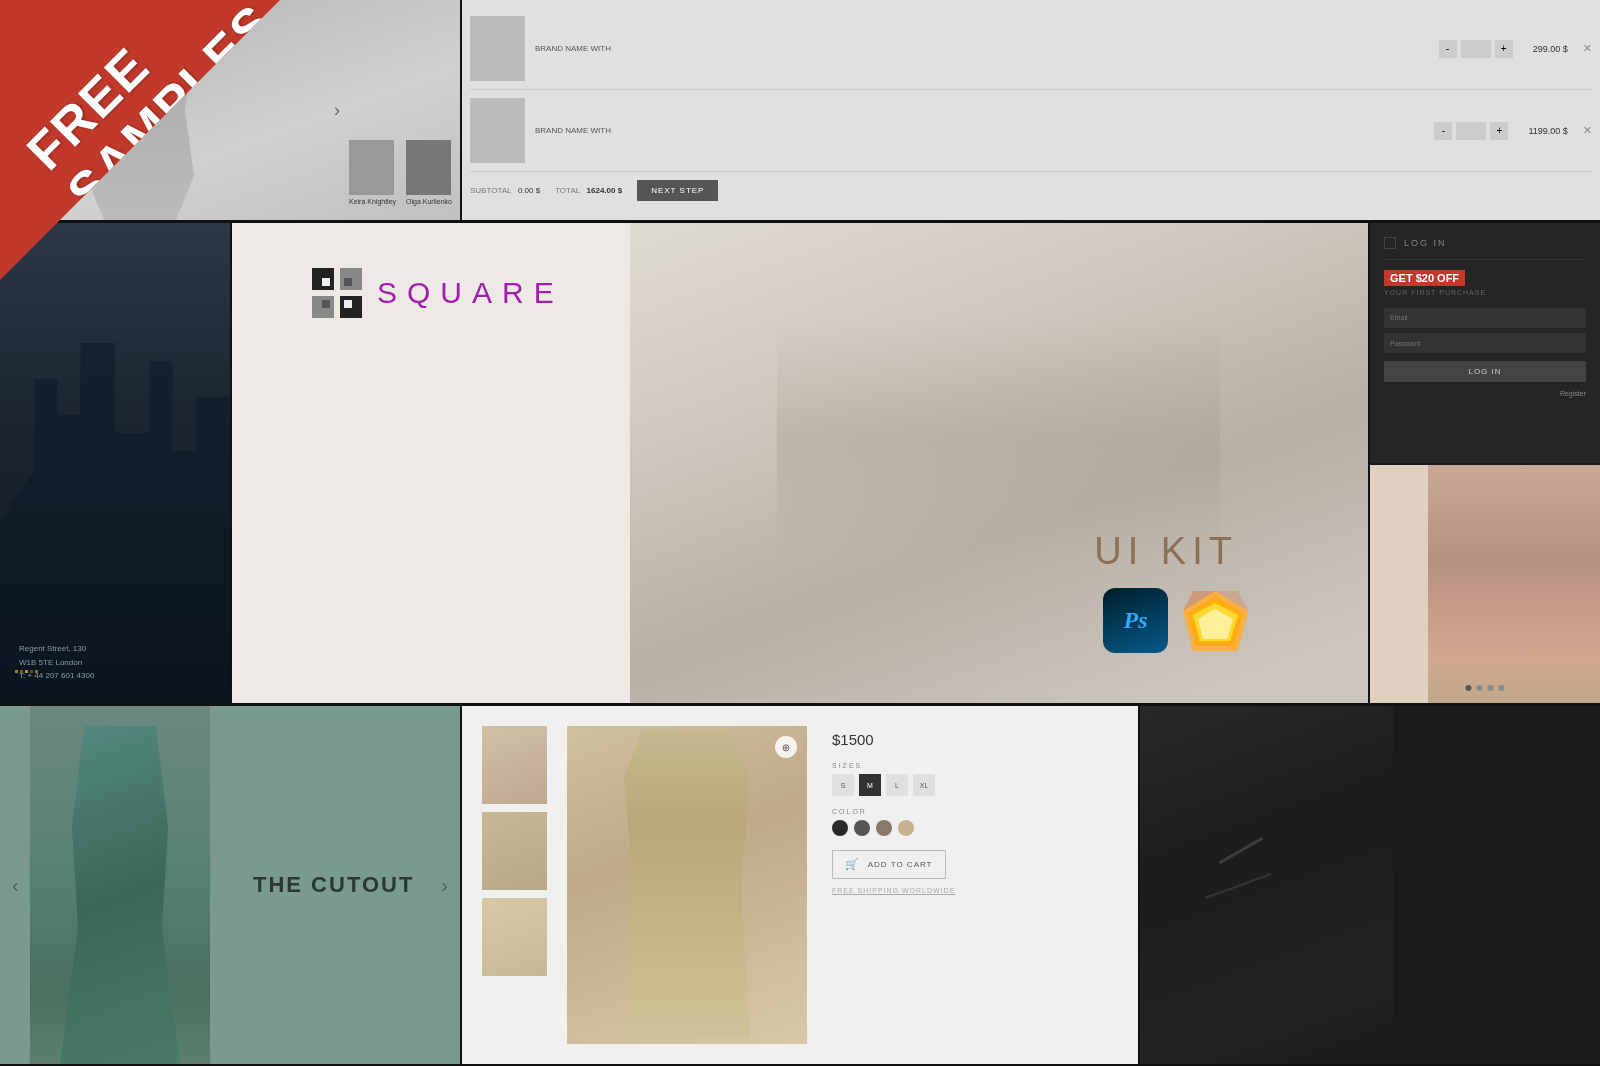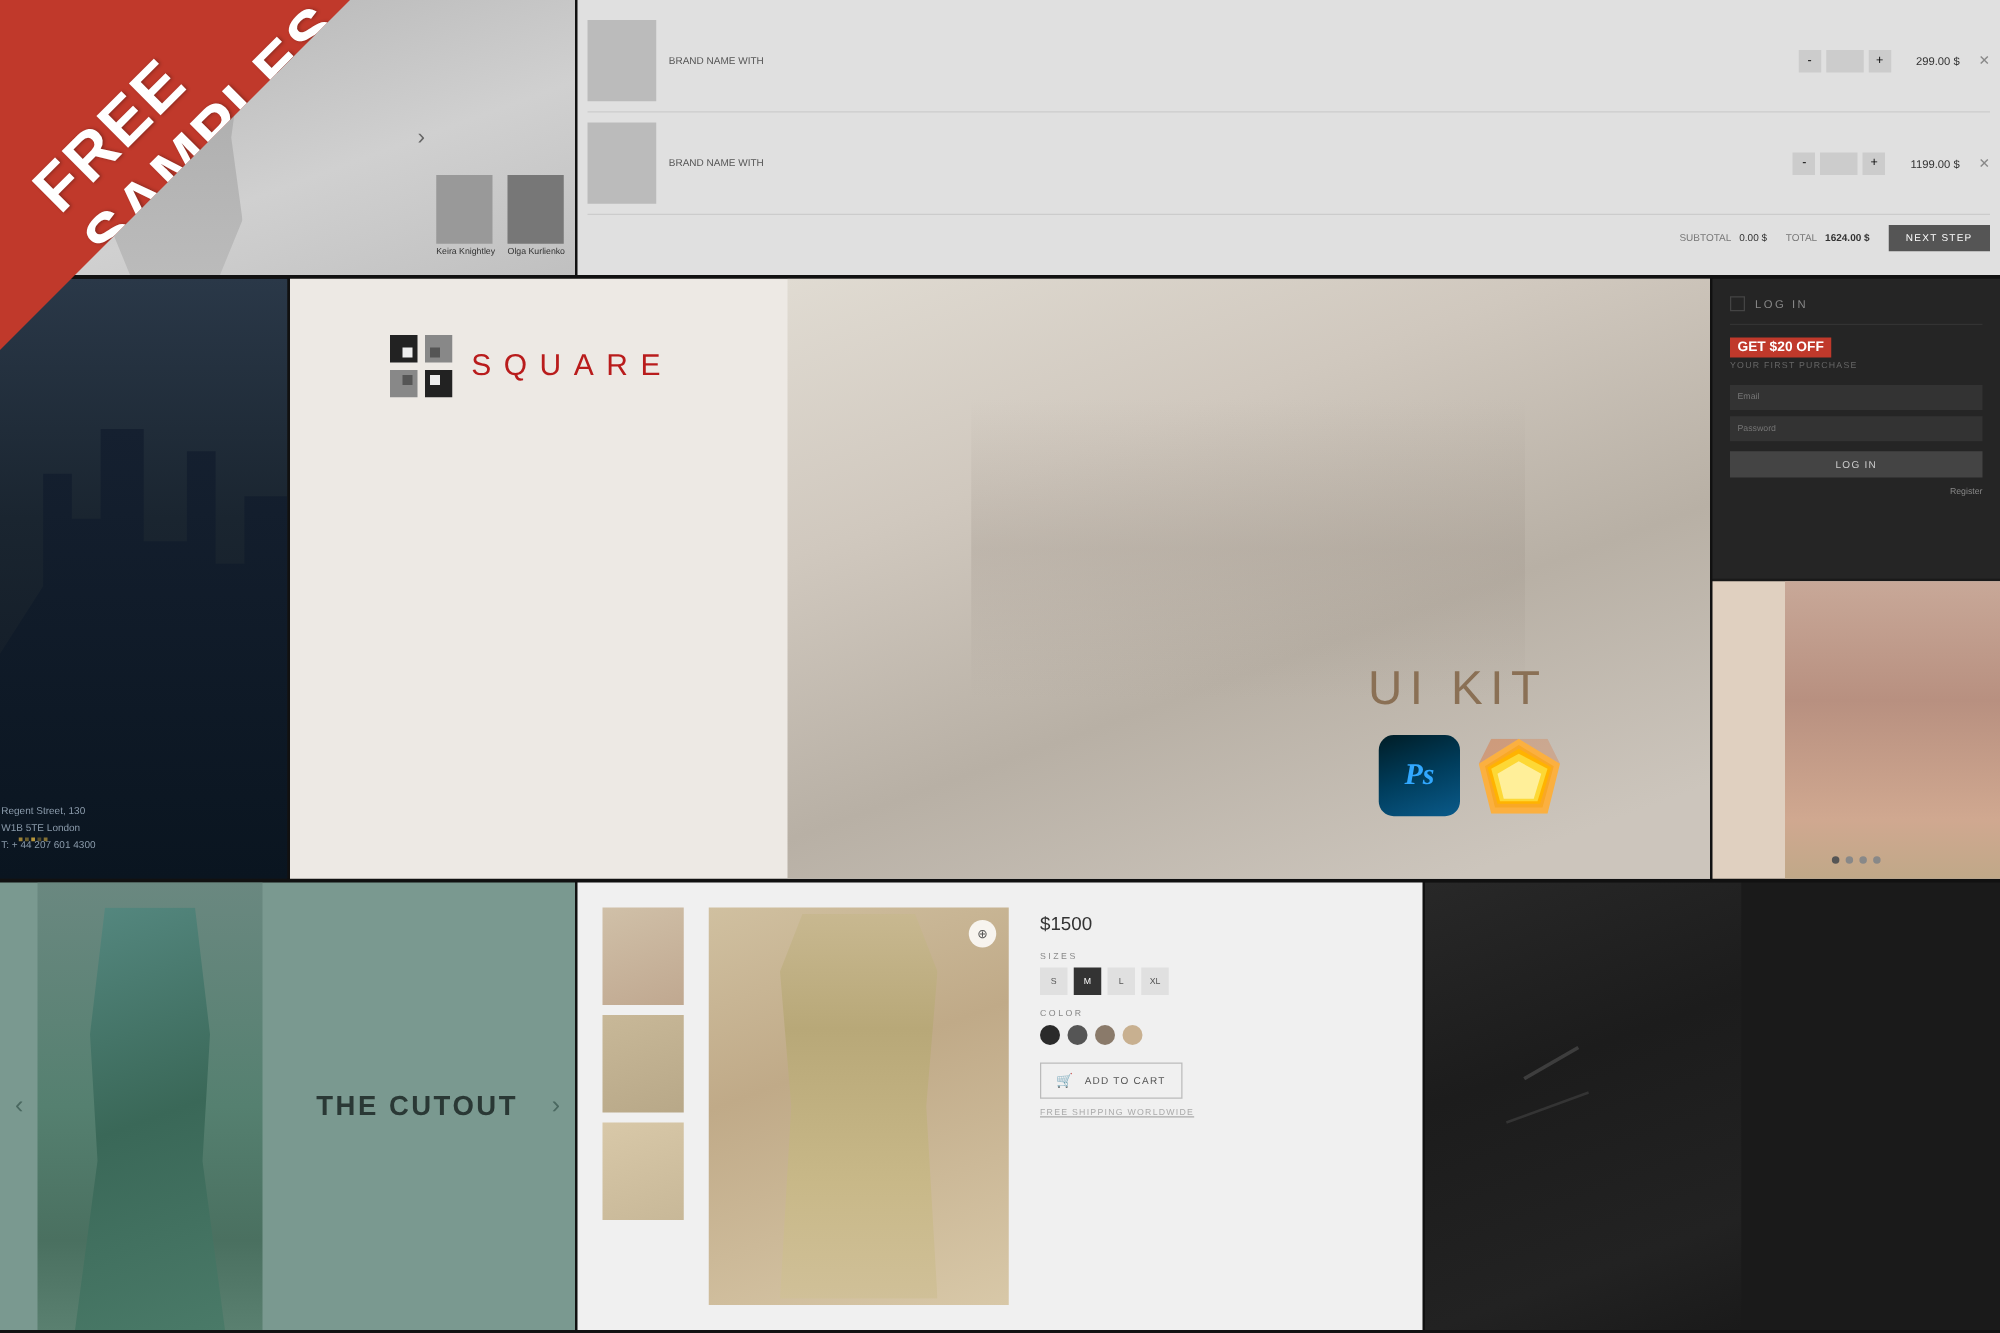--- a/index.html
+++ b/index.html
@@ -100,21 +100,21 @@
         <div style="flex: 1; font-size: 8px; color: #555;">BRAND NAME WITH</div>
         <div style="display: flex; align-items: center; gap: 4px;">
           <div style="width: 18px; height: 18px; background: #ccc; display: flex; align-items: center; justify-content: center; font-size: 10px;">-</div>
           <div style="width: 30px; height: 18px; background: #ccc;"></div>
           <div style="width: 18px; height: 18px; background: #ccc; display: flex; align-items: center; justify-content: center; font-size: 10px;">+</div>
         </div>
         <div style="font-size: 9px; color: #333; margin-left: 10px;">1199.00 $</div>
         <div style="font-size: 11px; color: #888; margin-left: 5px; cursor: pointer;">✕</div>
       </div>
 
-      <div style="display: flex; justify-content: flex-end; align-items: center; margin-top: 8px; gap: 15px;">
+      <div style="display: flex; align-items: center; margin-top: 8px; gap: 15px;">
         <div style="font-size: 8px; color: #777;">SUBTOTAL &nbsp; <span style="color: #333;">0.00 $</span></div>
         <div style="font-size: 8px; color: #777;">TOTAL &nbsp; <span style="color: #333; font-weight: bold;">1624.00 $</span></div>
         <div style="background: #555; color: white; padding: 6px 14px; font-size: 8px; letter-spacing: 1px; cursor: pointer;">NEXT STEP</div>
       </div>
     </div>
 
 
   </div>
 
   <div style="height: 3px; background: #111;"></div>
@@ -134,21 +134,21 @@
           <div style="display: flex; flex-wrap: wrap; gap: 2px; justify-content: flex-start;">
             <div style="width: 3px; height: 3px; background: #ffcc44; opacity: 0.6;"></div>
             <div style="width: 3px; height: 3px; background: #ffcc44; opacity: 0.4;"></div>
             <div style="width: 3px; height: 3px; background: #ffcc44; opacity: 0.7;"></div>
             <div style="width: 3px; height: 3px; background: #ffcc44; opacity: 0.3;"></div>
             <div style="width: 3px; height: 3px; background: #ffcc44; opacity: 0.5;"></div>
           </div>
         </div>
       </div>
 
-      <div style="position: absolute; bottom: 20px; left: 1px; font-size: 8px; color: #8a9aaa; line-height: 1.7;">
+      <div style="position: absolute; bottom: 20px; left: 19px; font-size: 8px; color: #8a9aaa; line-height: 1.7;">
         <div>Regent Street, 130</div>
         <div>W1B 5TE London</div>
         <div>T: + 44 207 601 4300</div>
       </div>
     </div>
 
     <div style="flex: 1; background: #ede9e4; position: relative; overflow: hidden;">
 
       <div style="position: absolute; right: 0; top: 0; width: 65%; height: 100%;
                   background: linear-gradient(160deg, #e0dbd2 0%, #d0c8be 30%, #b8b0a5 60%, #ccc5bc 90%);">
@@ -163,21 +163,21 @@
         <svg width="50" height="50" viewBox="0 0 50 50">
           <rect x="0" y="0" width="22" height="22" fill="#222"></rect>
           <rect x="0" y="28" width="22" height="22" fill="#888"></rect>
           <rect x="28" y="0" width="22" height="22" fill="#888"></rect>
           <rect x="28" y="28" width="22" height="22" fill="#222"></rect>
           <rect x="10" y="10" width="8" height="8" fill="#eee"></rect>
           <rect x="32" y="10" width="8" height="8" fill="#555"></rect>
           <rect x="10" y="32" width="8" height="8" fill="#555"></rect>
           <rect x="32" y="32" width="8" height="8" fill="#eee"></rect>
         </svg>
-        <div style="font-size: 24px; font-weight: 300; letter-spacing: 10px; color: #b91c1c; font-family: 'Arial', sans-serif;">SQUARE</div>
+        <div style="font-size: 30px; font-weight: 300; letter-spacing: 10px; color: #a21caf; font-family: 'Arial', sans-serif;">SQUARE</div>
       </div>
 
       <div style="position: absolute; bottom: 130px; right: 130px; font-size: 38px; font-weight: 300;
                   color: #8a7055; letter-spacing: 6px; z-index: 10;">UI KIT</div>
 
       <div style="position: absolute; bottom: 50px; right: 120px; display: flex; gap: 15px; z-index: 10;">
 
         <div style="width: 65px; height: 65px; background: linear-gradient(160deg, #001d26 0%, #003d5c 50%, #0a5a8a 100%);
                     border-radius: 12px; display: flex; align-items: center; justify-content: center;
                     font-size: 24px; font-weight: 900; color: #31a8ff; font-style: italic; font-family: serif;">Ps</div>

